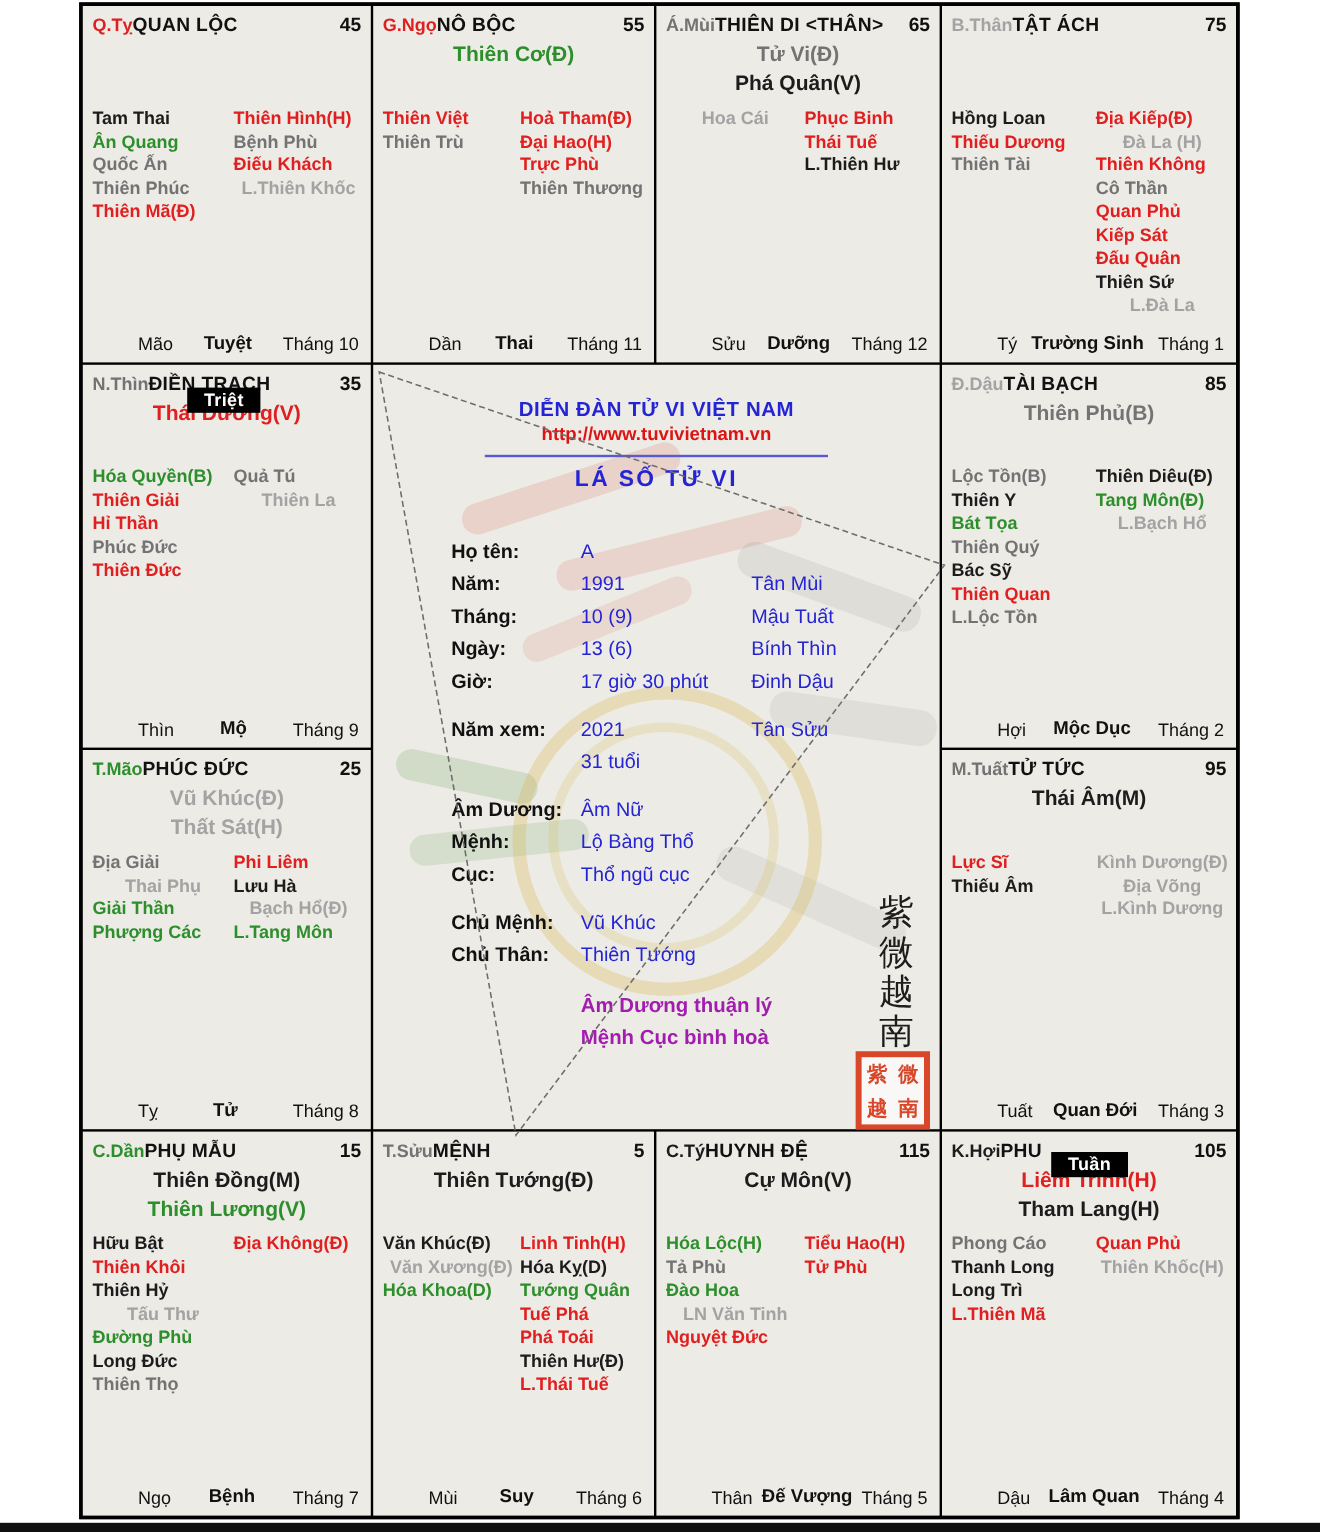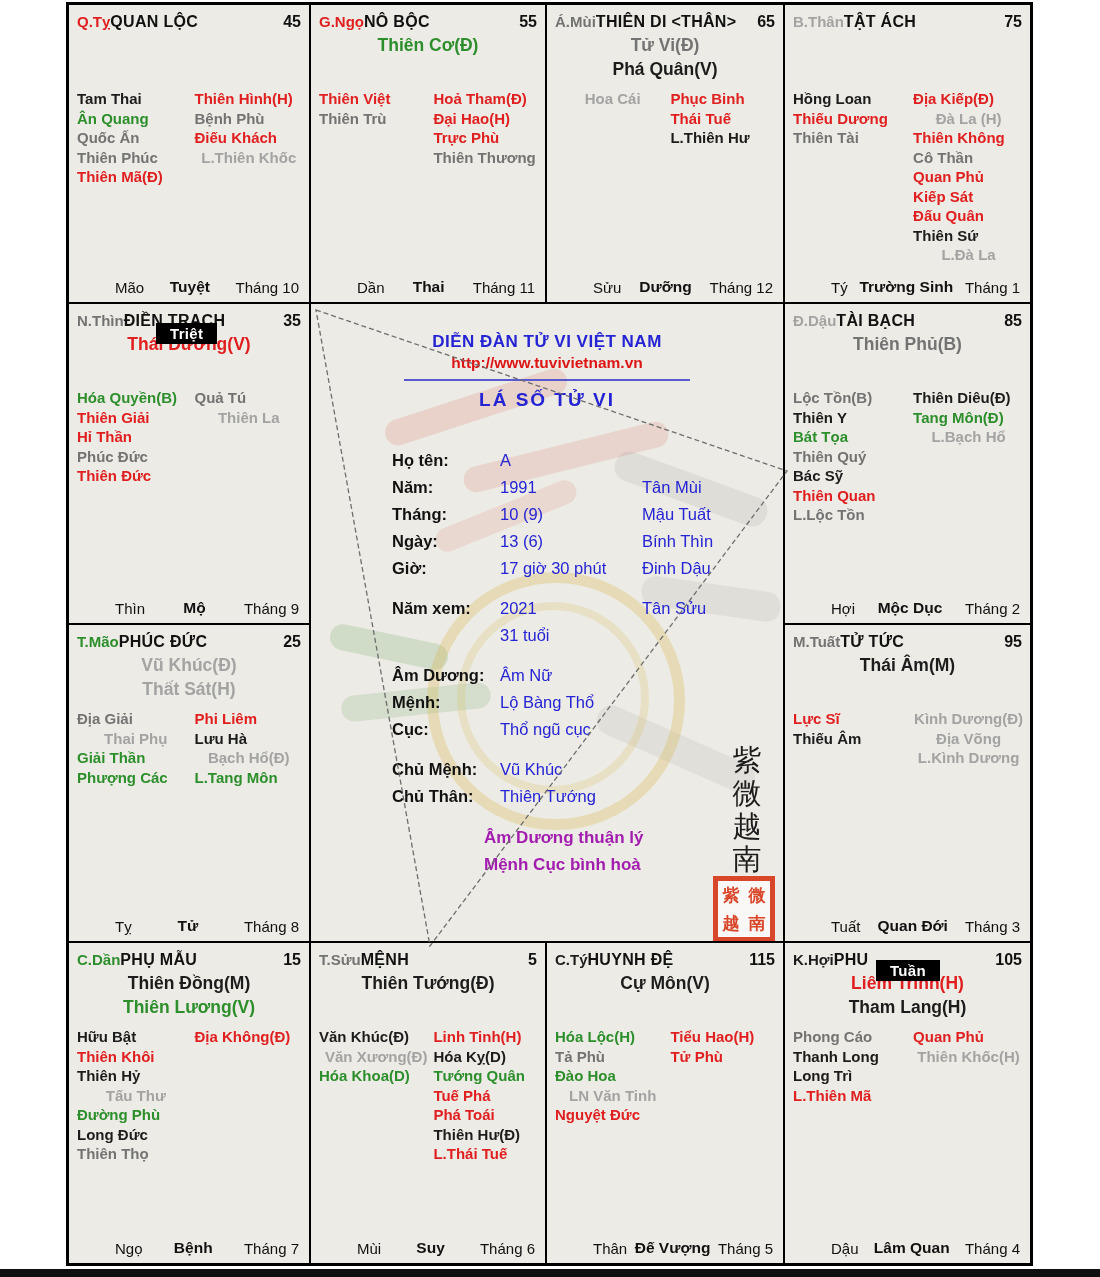--- a/index.html
+++ b/index.html
@@ -35,21 +35,21 @@
   .c-r{color:#e02020;} .c-o{color:#737373;} .c-g{color:#2c8f2c;}
   .c-x{color:#a3a3a3;text-align:center;} .c-k{color:#1c1c1c;}
   
   #center{grid-column:2/4;grid-row:2/4;position:relative;background:#edebe5;overflow:hidden;}
   #center-head{margin-top:28px;text-align:center;position:relative;z-index:3;}
   .c-title{font-weight:bold;font-size:17px;color:#2424d4;letter-spacing:.5px;}
   .c-url{font-weight:bold;font-size:15.5px;color:#dd1414;margin-top:2px;}
   .c-rule{width:286px;height:2px;background:#5a5ad0;margin:7px auto 8px auto;}
   .c-sub{font-weight:bold;font-size:19px;color:#2424d4;letter-spacing:2px;}
   #info-rows{margin:36px 0 0 65px;position:relative;z-index:3;}
-  .info-row{display:grid;grid-template-columns:108px 142px 1fr;line-height:27px;margin-left:16px;}
+  .info-row{display:grid;grid-template-columns:108px 142px 1fr;line-height:27px;}
   .info-row.gap{margin-bottom:13px;}
   .ilabel{font-weight:bold;font-size:16.5px;color:#111;}
   .ivalue{font-size:16.5px;color:#2424d4;}
   .iextra{font-size:16.5px;color:#2424d4;}
   #statements{margin:14px 0 0 173px;position:relative;z-index:3;}
   .stmt{font-weight:bold;font-size:17px;color:#a21caf;line-height:27px;}
   
   #seal-col{position:absolute;right:14px;top:440px;width:44px;text-align:center;
     font-family:"DejaVu Serif","DejaVu Sans",serif;font-size:29px;line-height:33px;color:#1d1d1d;z-index:4;}
   #seal{position:absolute;right:8px;top:572px;width:52px;height:56px;border:5px solid #d9472b;

